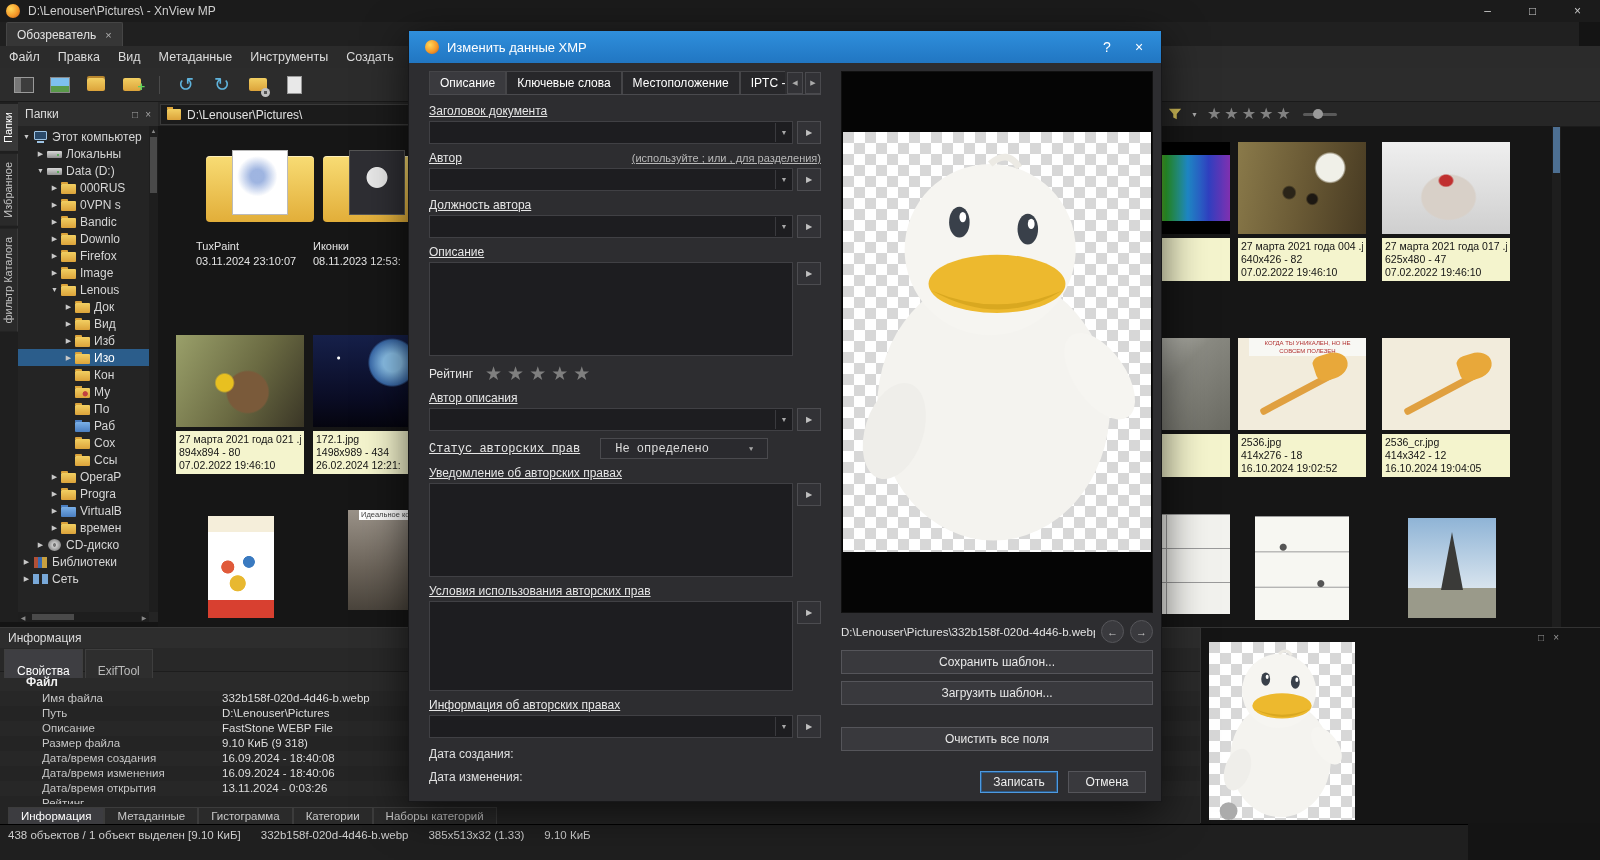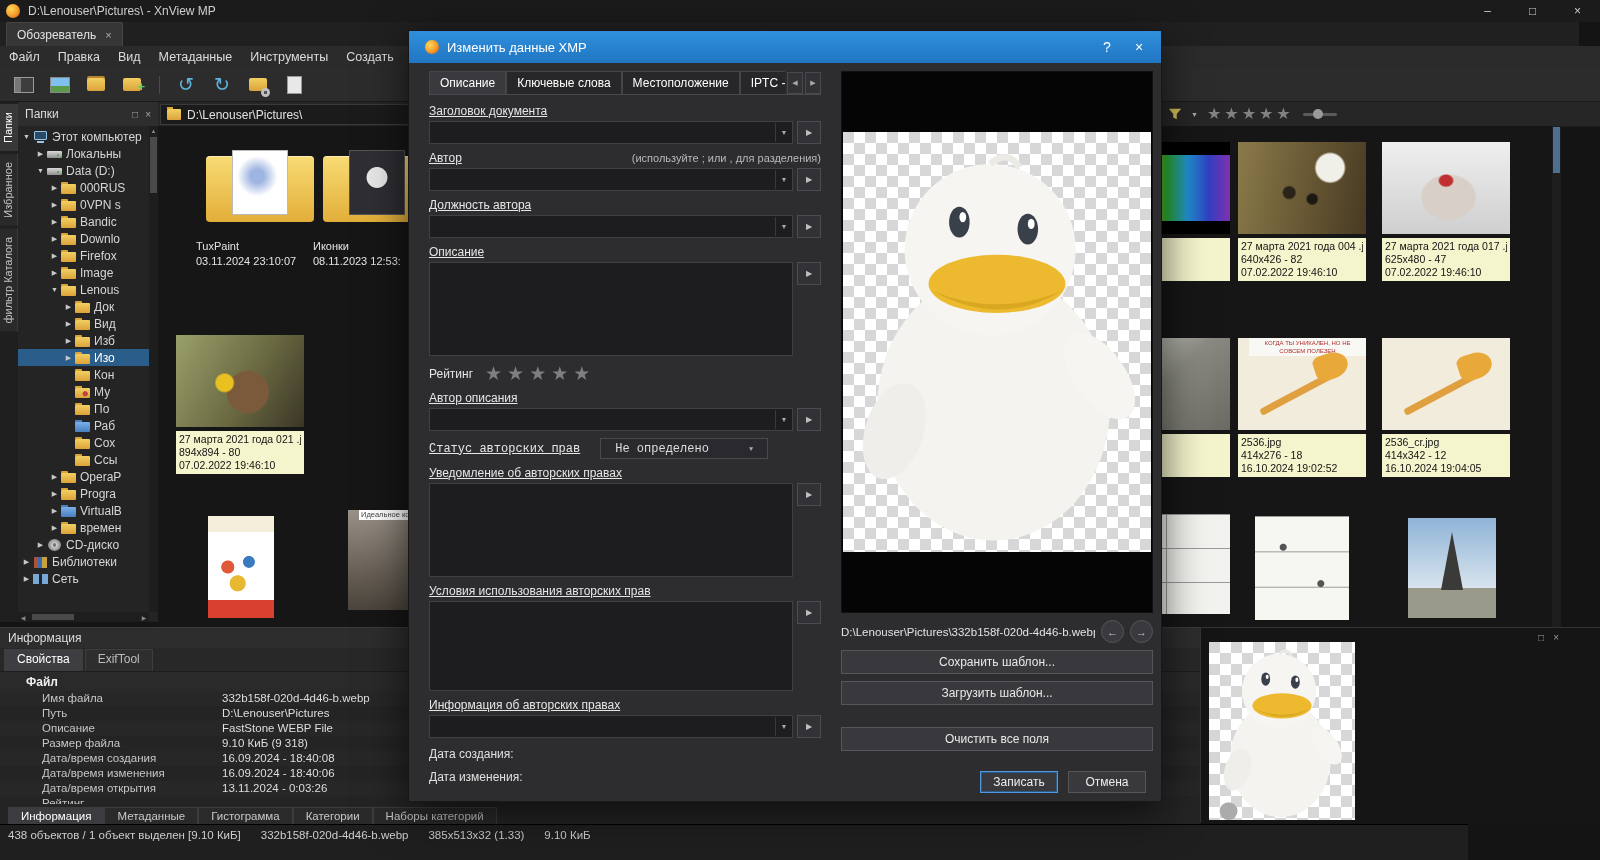--- a/index.html
+++ b/index.html
@@ -177,21 +177,21 @@
       radial-gradient(circle at 70% 65%,#555 3px,transparent 4px),
       linear-gradient(#9a9a9a 1px,transparent 1px) 0 0/100% 34%,#f7f7f2;}
   .art-eiffel{background:linear-gradient(#8fb4d6,#d8e4ee 70%,#9a9a8a 70%);}
   .art-eiffel::before{content:"";position:absolute;left:50%;bottom:28%;margin-left:-11px;width:0;height:0;
       border-left:11px solid transparent;border-right:11px solid transparent;border-bottom:58px solid #3a3a38;}
 
   
   #infopanel{left:0;top:627px;width:1200px;height:177px;background:#242424;border-top:1px solid #3a3a3a;overflow:hidden;}
   .ip-header{height:20px;line-height:20px;padding:0 8px;font-size:12px;color:#ddd;background:#2d2d2d;}
   .ip-tabs{height:22px;display:flex;gap:2px;padding:1px 4px 0;background:#282828;border-bottom:1px solid #1d1d1d;}
-  .ip-tab{padding:2px 12px;font-size:12px;color:#bbb;background:#2e2e2e;border:1px solid #3e3e3e;border-bottom:none;}
+  .ip-tab{padding:14px 12px;font-size:12px;color:#bbb;background:#2e2e2e;border:1px solid #3e3e3e;border-bottom:none;}
   .ip-tab.active{background:#3e3e42;color:#fff;}
   .ip-group{font-weight:bold;color:#f0f0f0;font-size:12px;padding:3px 0 2px 26px;background:#2a2a2a;}
   .irow{display:flex;height:15px;font-size:11.5px;line-height:15px;}
   .irow:nth-child(odd){background:#272727;}
   .ik{width:180px;padding-left:42px;color:#c6c6c6;flex:none;}
   .iv{color:#dedede;white-space:nowrap;}
 
   
   #previewpane{left:1200px;top:627px;width:400px;height:195px;background:#151515;border-left:1px solid #333;border-top:1px solid #333;}
   .pp-icons{position:absolute;top:4px;right:42px;display:flex;gap:9px;color:#9a9a9a;font-size:10px;}
@@ -217,21 +217,21 @@
   .dlg-tabs{display:flex;width:360px;overflow:hidden;}
   .dtab{padding:4px 10px;font-size:12px;color:#ffffff;background:#27272a;border:1px solid #454548;border-bottom:none;white-space:nowrap;}
   .dtab.active{background:#3a3a3e;color:#fff;}
   .tab-arrows{display:flex;gap:2px;margin-left:2px;}
   .tarr{width:14px;height:20px;background:#323236;border:1px solid #4a4a4e;color:#aaa;font-size:7px;
         display:flex;align-items:center;justify-content:center;}
   .fbody{border-top:1px solid #4a4a4e;padding-top:2px;}
   .flabel{display:block;color:#e6e6e6;font-size:12px;text-decoration:underline;margin:7px 0 3px;}
   .flabel-row{display:flex;justify-content:space-between;align-items:baseline;margin:7px 0 3px;}
   .flabel-row .flabel{margin:0;}
-  .fhint{color:#b8b8b8;font-size:11px;}
+  .fhint{color:#b8b8b8;font-size:11px;text-decoration:underline;}
   .crow{display:flex;gap:4px;}
   .combo{flex:1;height:21px;background:#1d1d20;border:1px solid #404044;display:flex;align-items:center;justify-content:flex-end;}
   .dd{width:16px;text-align:center;color:#a8a8a8;font-size:7px;border-left:1px solid #3a3a3e;line-height:19px;}
   .abtn{width:22px;height:21px;background:#323236;border:1px solid #4c4c50;color:#c0c0c0;font-size:8px;
         display:flex;align-items:center;justify-content:center;flex:none;}
   .ta{flex:1;height:92px;background:#1d1d20;border:1px solid #404044;}
   .rrow{display:flex;align-items:center;gap:12px;margin:8px 0 0;}
   .rlabel{color:#e6e6e6;font-size:12px;}
   .stars{color:#7f7f7f;font-size:19px;letter-spacing:5px;line-height:20px;}
   .srow{display:flex;align-items:center;gap:20px;margin:7px 0 0;font-family:Liberation Mono, monospace;}
@@ -498,20 +498,30 @@
       <div class="thumb sl-c">
     <div class="thumb-art art-hedgehog">
       
     </div>
     <div class="thumb-label label-yellow">
       <div>27 марта 2021 года 021 .jpg</div>
       <div>894x894 - 80</div>
       <div>07.02.2022 19:46:10</div>
     </div>
   </div>
+      <div class="thumb sl-d">
+    <div class="thumb-art art-space">
+      
+    </div>
+    <div class="thumb-label label-yellow">
+      <div>172.1.jpg</div>
+      <div>1498x989 - 434</div>
+      <div>26.02.2024 12:21:</div>
+    </div>
+  </div>
       <div class="thumb sl-e">
     <div class="thumb-art art-book">
       
     </div>
 
   </div>
       <div class="thumb sl-f">
     <div class="thumb-art art-ideal">
       <div class="art-caption">Идеальное ко</div>
     </div>

